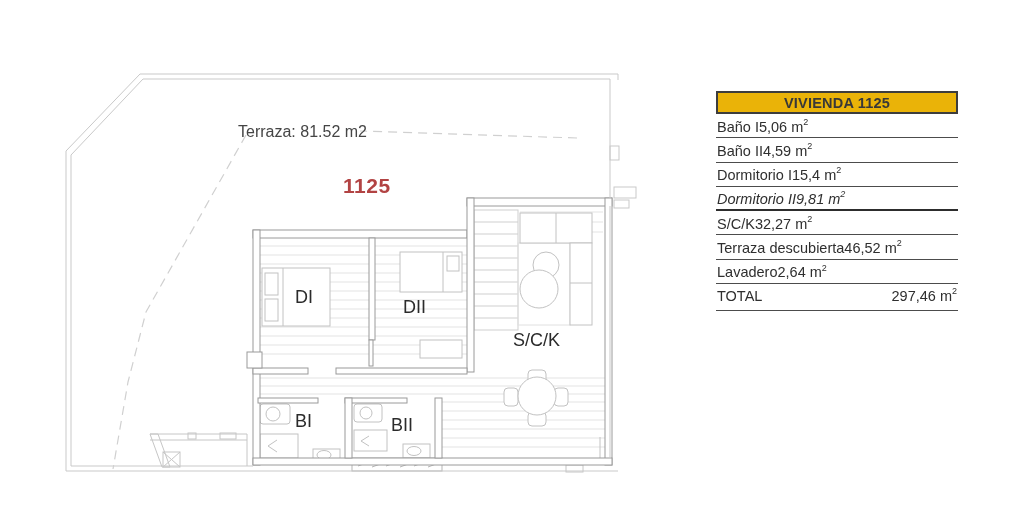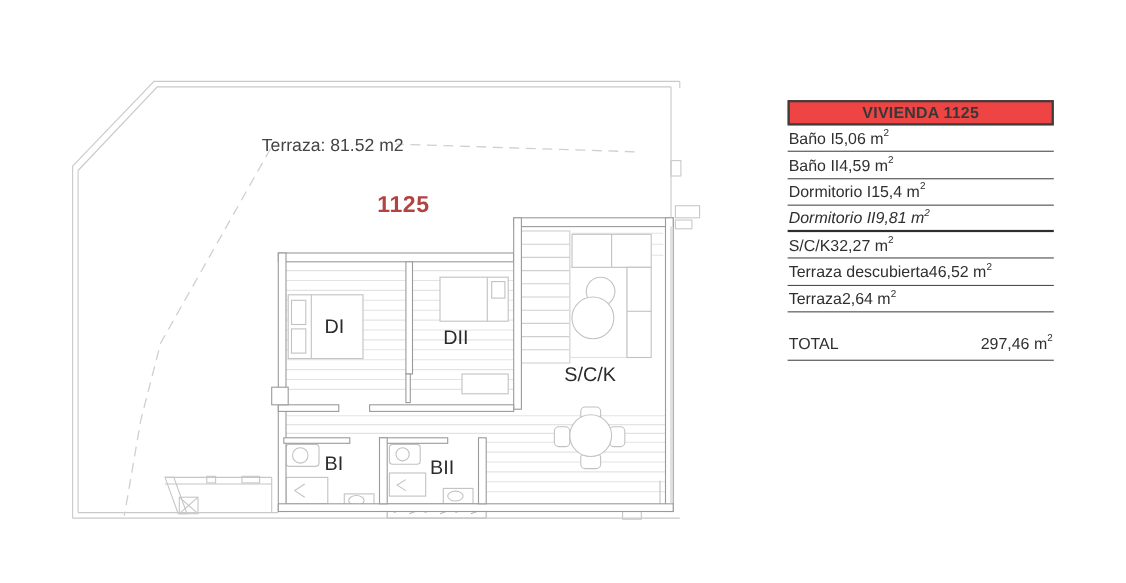--- a/index.html
+++ b/index.html
@@ -6,35 +6,35 @@
   .stage {
     position:relative; width:1024px; height:530px; background:#fff;
     font-family:"Liberation Sans", sans-serif; overflow:hidden;
   }
   .plan-svg { position:absolute; left:0; top:0; }
   .plan-svg text { font-family:"Liberation Sans", sans-serif; }
 
   
   .panel { position:absolute; left:716px; top:91px; width:242px; color:#2f2f2f; }
   .thead {
-    box-sizing:border-box; height:23px; background:#ef4444;
+    box-sizing:border-box; height:23px; background:#eab308;
     border:2px solid #3d3d3d; display:flex; align-items:center; justify-content:center;
     font-size:14.5px; font-weight:bold; color:#383838; letter-spacing:.2px;
   }
   .trow {
     box-sizing:border-box; height:24.3px; display:flex; justify-content:flex-start;
     align-items:center; border-bottom:1px solid #4c4c4c; font-size:14.5px;
     padding:2px 1px 0 1px;
   }
   .trow.thick { border-bottom:2.5px solid #2d2d2d;font-style:italic; }
   .tvalue { white-space:nowrap; }
   .tvalue .num { margin-right:4px; }
   sup { font-size:9px; line-height:0; position:relative; top:-1px; }
   .total-row {
-    box-sizing:border-box; margin-top:17px; height:27px; display:flex;
+    box-sizing:border-box; margin-top:0; height:27px; display:flex;
     justify-content:space-between; align-items:center; border-bottom:1.5px solid #4c4c4c;
     font-size:14.5px; padding:0 1px 3px 1px;
   }
 </style>
 </head>
 <body>
 
 <div class="stage">
 
   <svg class="plan-svg" width="690" height="530" viewBox="0 0 690 530">
@@ -186,21 +186,21 @@
     </div>
     <div class="trow">
       <span class="tlabel">S/C/K</span>
       <span class="tvalue"><span class="num">32,27</span><span>m</span><sup>2</sup></span>
     </div>
     <div class="trow">
       <span class="tlabel">Terraza descubierta</span>
       <span class="tvalue"><span class="num">46,52</span><span>m</span><sup>2</sup></span>
     </div>
     <div class="trow">
-      <span class="tlabel">Terraza</span>
+      <span class="tlabel">Lavadero</span>
       <span class="tvalue"><span class="num">2,64</span><span>m</span><sup>2</sup></span>
     </div>
 
     <div class="total-row">
       <span class="tlabel">TOTAL</span>
       <span class="tvalue"><span class="num">297,46</span><span>m</span><sup>2</sup></span>
     </div>
   </div>
 
 </div>

